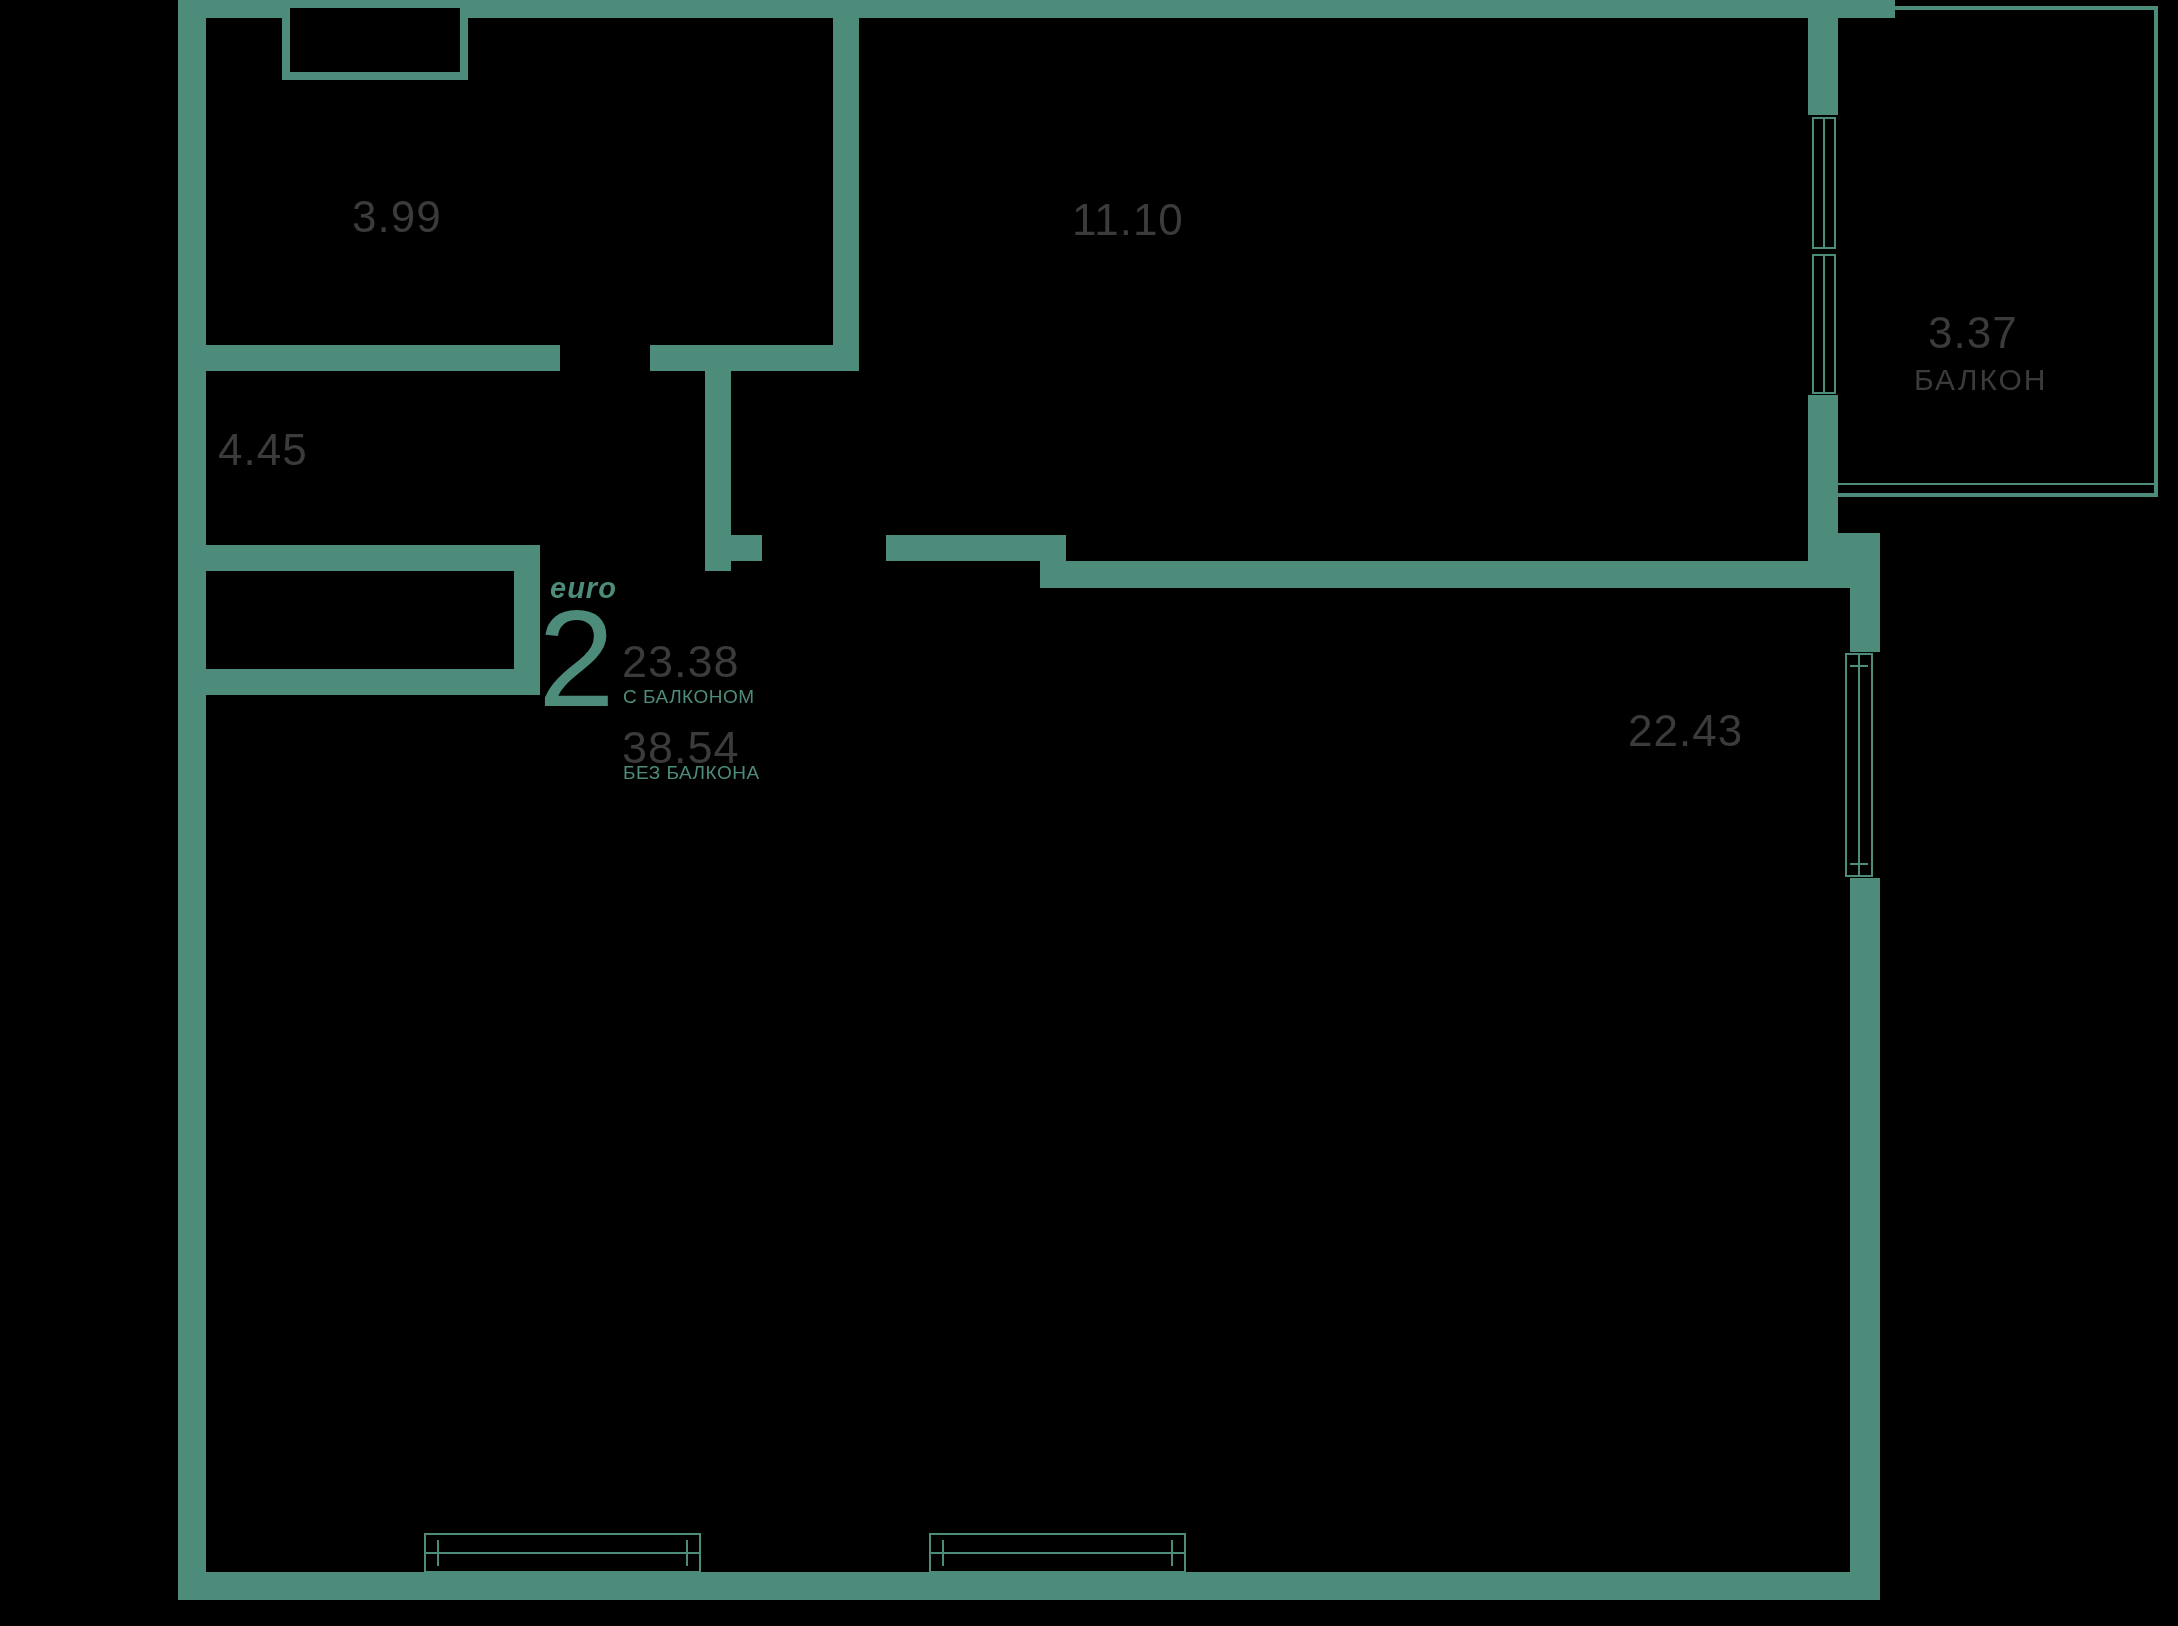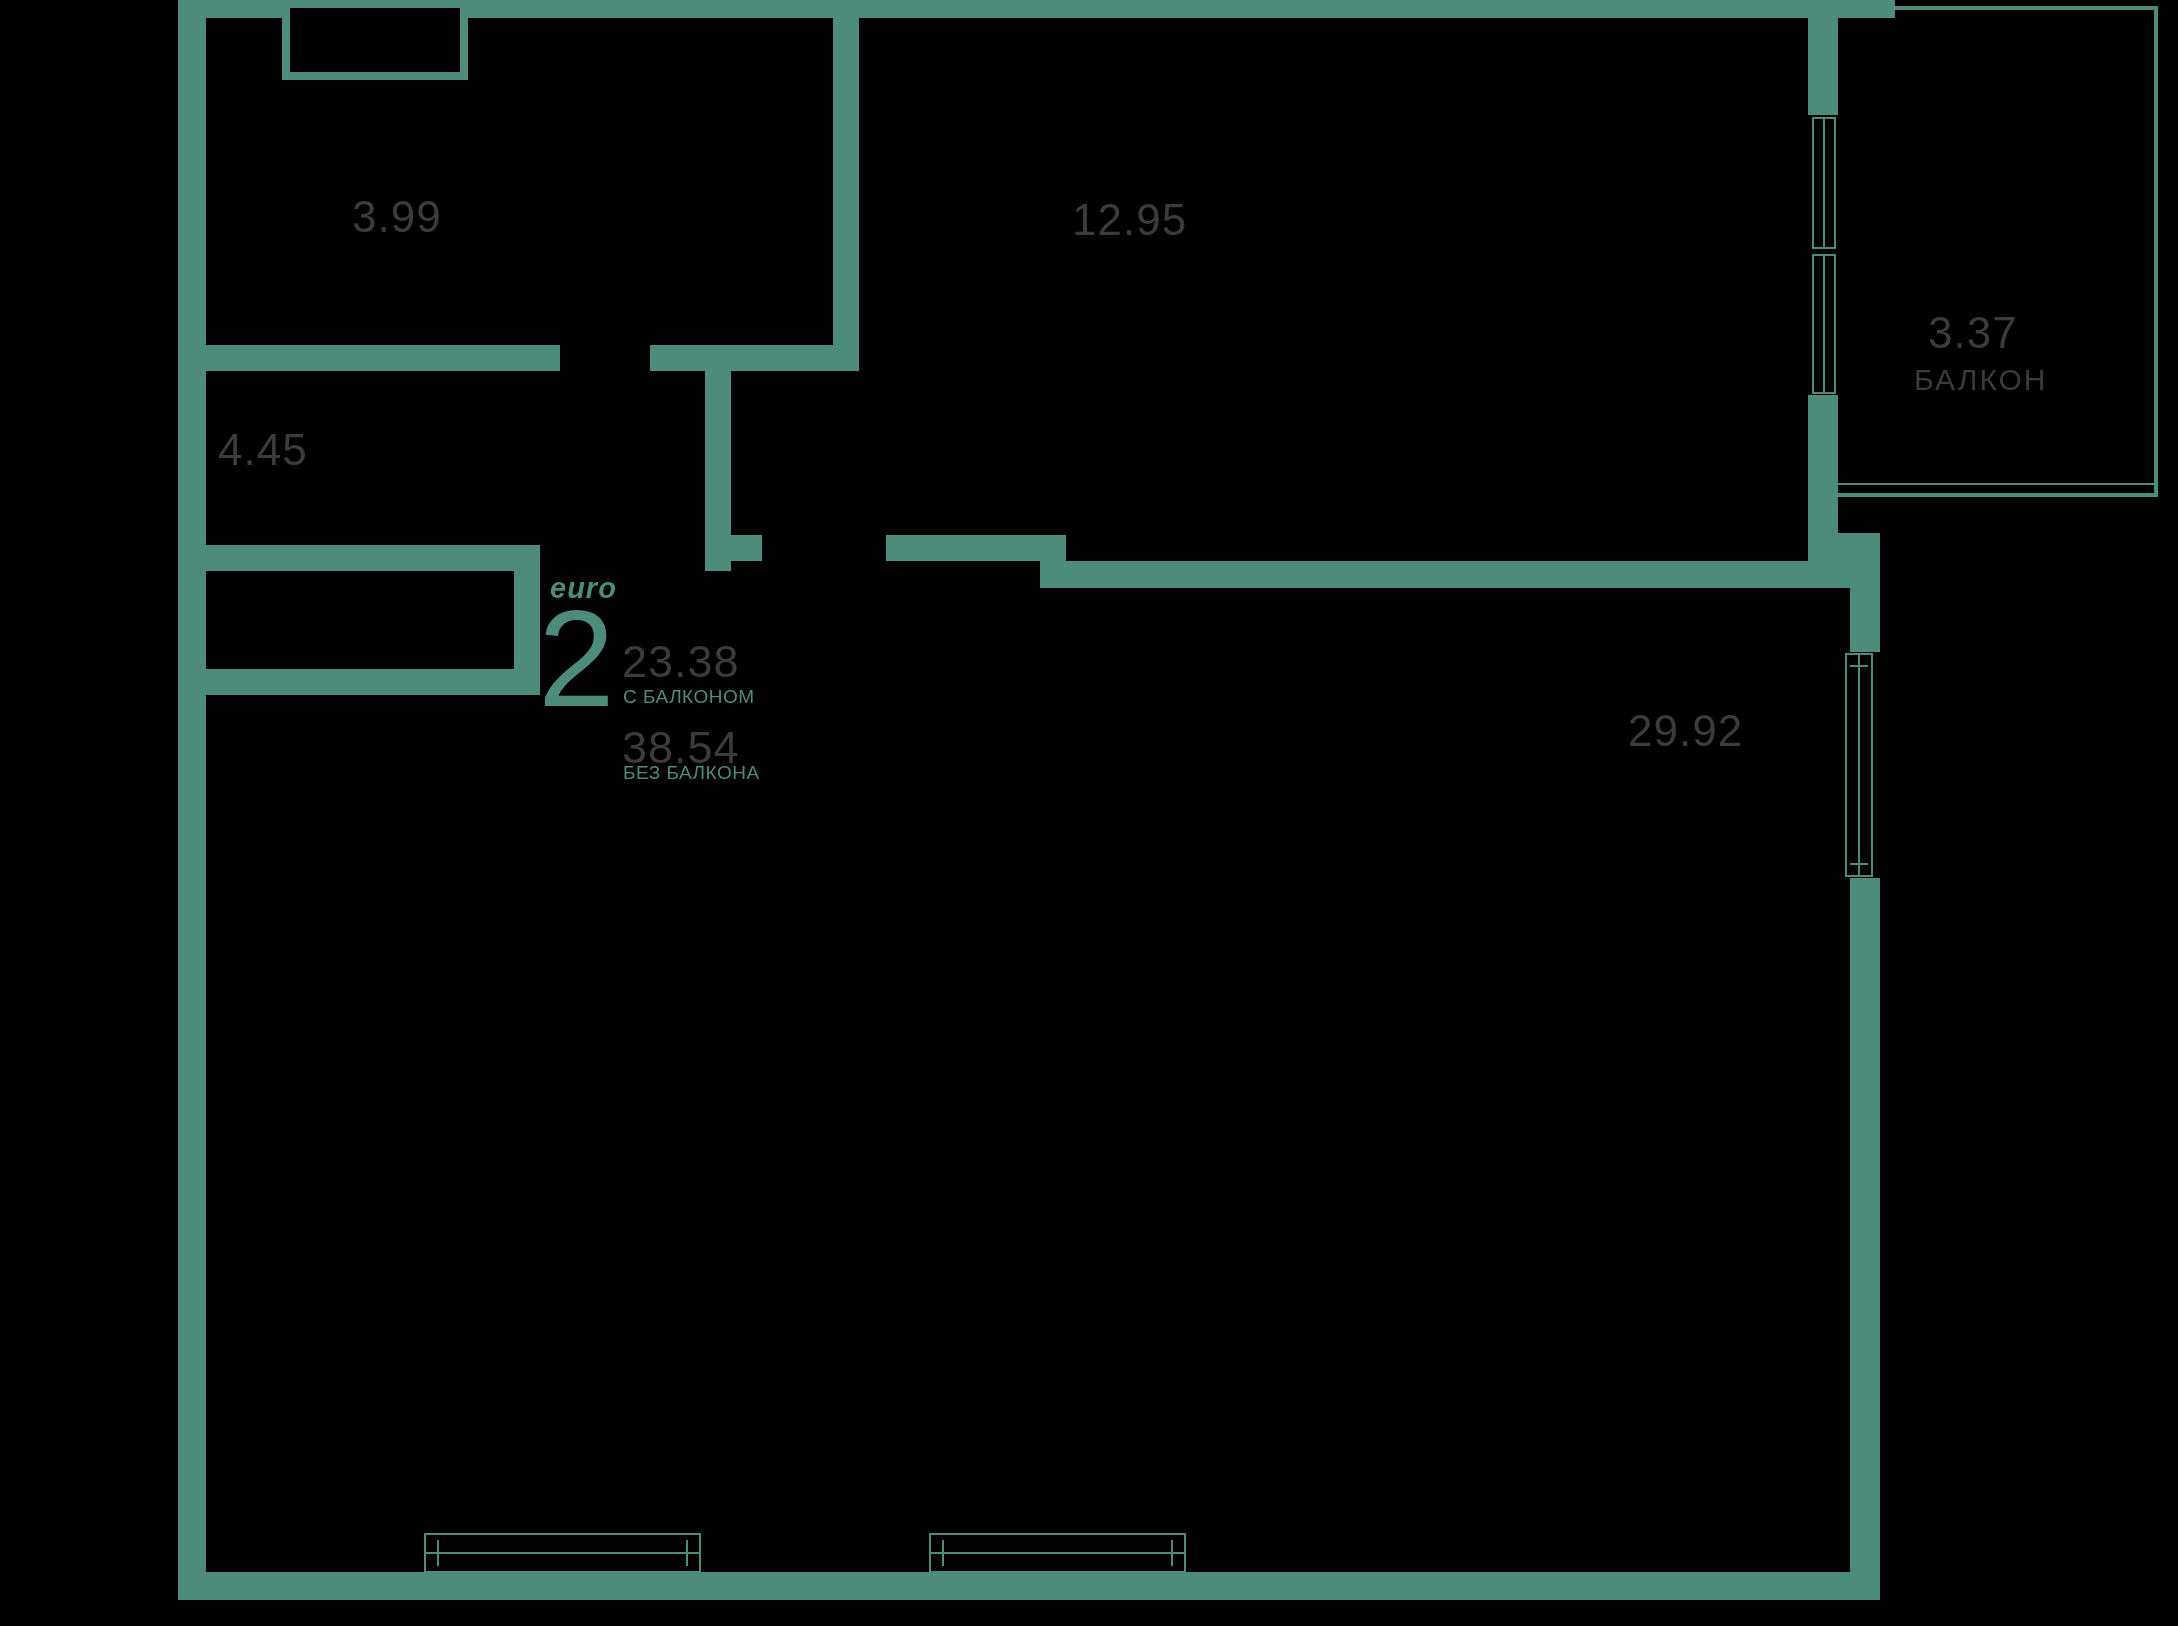--- a/index.html
+++ b/index.html
@@ -97,23 +97,23 @@
 
     <g class="win">
       <rect x="930" y="1534" width="255" height="38"></rect>
       <line x1="930" y1="1553" x2="1185" y2="1553"></line>
       <line x1="943" y1="1540" x2="943" y2="1566"></line>
       <line x1="1172" y1="1540" x2="1172" y2="1566"></line>
     </g>
   </svg>
 
   <div class="lbl num" style="left:352px;top:192px">3.99</div>
-  <div class="lbl num" style="left:1072px;top:195px">12.95</div>
+  <div class="lbl num" style="left:1072px;top:195px">11.10</div>
   <div class="lbl num" style="left:218px;top:425px">4.45</div>
-  <div class="lbl num" style="left:1628px;top:706px">29.92</div>
+  <div class="lbl num" style="left:1628px;top:706px">22.43</div>
 
   <div class="lbl num" style="left:1928px;top:308px">3.37</div>
   <div class="lbl cap" style="left:1914px;top:356px">БАЛКОН</div>
 
   <div class="lbl summary-euro" style="left:550px;top:572px">euro</div>
   <div class="lbl summary-2" style="left:538px;top:600px">2</div>
   <div class="lbl sum-num" style="left:622px;top:636px">23.38</div>
   <div class="lbl sum-cap" style="left:623px;top:686px">С БАЛКОНОМ</div>
   <div class="lbl sum-num" style="left:622px;top:722px">38.54</div>
   <div class="lbl sum-cap" style="left:623px;top:762px">БЕЗ БАЛКОНА</div>

